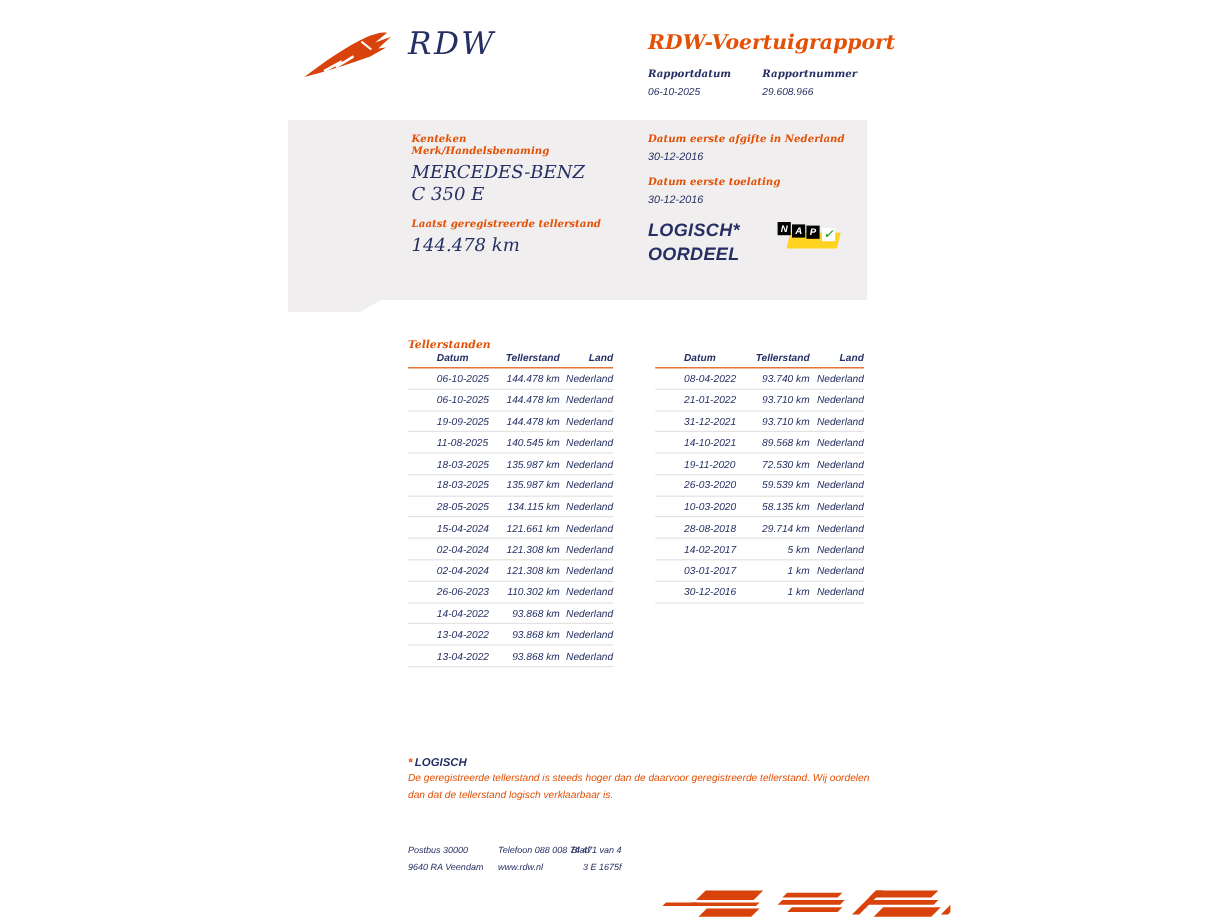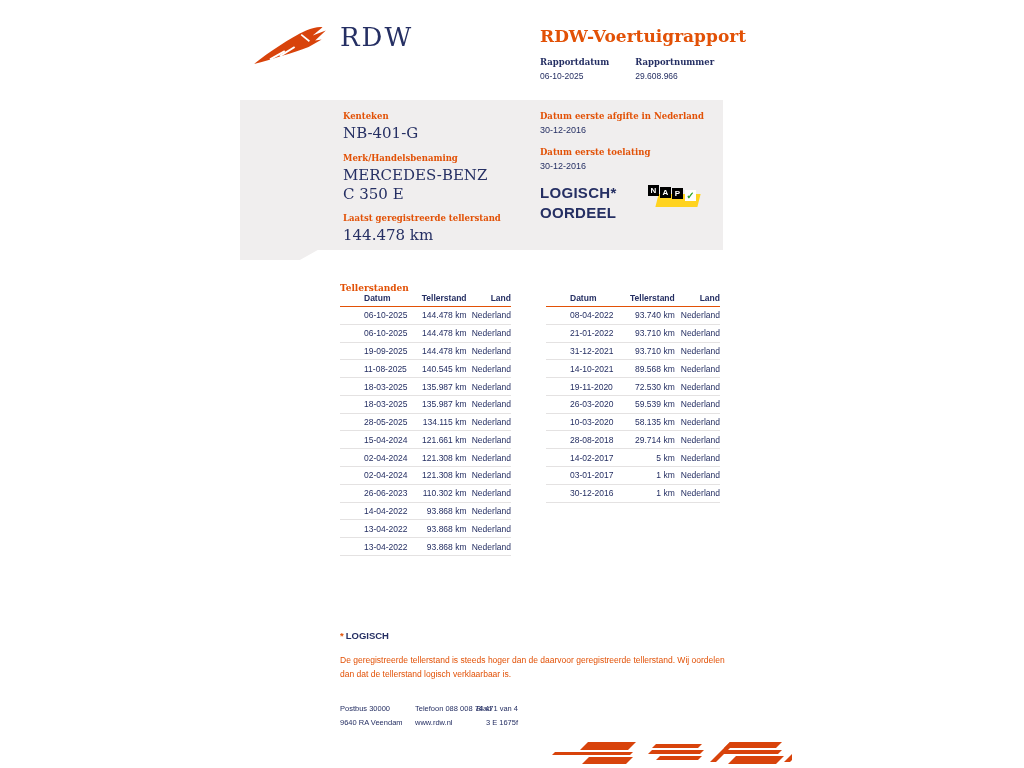--- a/index.html
+++ b/index.html
@@ -7,21 +7,21 @@
     --orange-deep:#D8430B;
     --navy:#252F63;
     --panel-gray:#F0EEEE;
     --divider:#E4E2E2;
     --nap-yellow:#FFD320;
     --nap-green:#2FA52D;
   }
   *{margin:0;padding:0;box-sizing:border-box;}
   html,body{background:#ffffff;}
   body{font-family:"Liberation Sans",sans-serif;color:var(--navy);}
-  .page{position:relative;width:812px;height:768px;background:#fff;overflow:hidden;}
+  .page{position:relative;width:812px;height:768px;background:#fff;overflow:hidden;font-style:italic;}
 
   
   .logo-wing{position:absolute;left:252px;top:22px;width:82px;height:50px;}
   .logo-text{position:absolute;left:340px;top:22px;font-family:"DejaVu Serif",serif;
              font-size:26px;letter-spacing:2px;color:var(--navy);}
   .report-title{position:absolute;left:540px;top:26px;font-family:"DejaVu Serif",serif;
                 font-weight:bold;font-size:17px;color:var(--orange);}
   .report-meta{position:absolute;left:540px;top:57px;display:flex;gap:26px;}
   .meta-label{font-family:"DejaVu Serif",serif;font-weight:bold;font-size:8.5px;color:var(--navy);}
   .meta-value{font-size:8.5px;color:var(--navy);margin-top:4px;}
@@ -58,21 +58,21 @@
   .t-row{display:flex;padding:3.4px 0;border-bottom:1px solid var(--divider);}
   .t-head{font-weight:bold;border-bottom:1.5px solid var(--orange);padding:2px 0 3px;}
   .c-datum{flex:0 0 40%;text-align:left;padding-left:24px;}
   .c-teller{flex:0 0 34%;text-align:right;}
   .c-land{flex:0 0 26%;text-align:right;}
 
   
   .footnote{position:absolute;left:340px;top:606px;width:396px;}
   .footnote-head{font-size:9.5px;font-weight:bold;color:var(--navy);margin-top:24px;}
   .footnote-head .ast{color:var(--orange);margin-right:2px;}
-  .footnote-text{margin-top:12px;font-size:8.5px;line-height:1.65;color:var(--orange);}
+  .footnote-text{margin-top:0;font-size:8.5px;line-height:1.65;color:var(--orange);}
 
   
   .footer-col{position:absolute;top:702px;font-size:7.5px;line-height:14px;color:var(--navy);}
   .footer-col.c1{left:340px;}
   .footer-col.c2{left:415px;}
   .footer-col.c3{right:294px;text-align:right;}
 
   
   .deco{position:absolute;left:552px;top:740px;width:240px;height:26px;}
 </style>
@@ -99,21 +99,20 @@
     <div>
       <div class="meta-label">Rapportnummer</div>
       <div class="meta-value">29.608.966</div>
     </div>
   </div>
 
   <div class="panel"></div>
 
   <div class="panel-left">
     <div class="field-label">Kenteken</div>
-    <div class="field-value-lg">NB-401-G</div>
     <div class="field-label">Merk/Handelsbenaming</div>
     <div class="field-value-lg merk-value">MERCEDES-BENZ C 350 E</div>
     <div class="field-label">Laatst geregistreerde tellerstand</div>
     <div class="field-value-lg">144.478 km</div>
   </div>
 
   <div class="panel-right">
     <div class="field-label">Datum eerste afgifte in Nederland</div>
     <div class="field-value-sm">30-12-2016</div>
     <div class="field-label">Datum eerste toelating</div>

